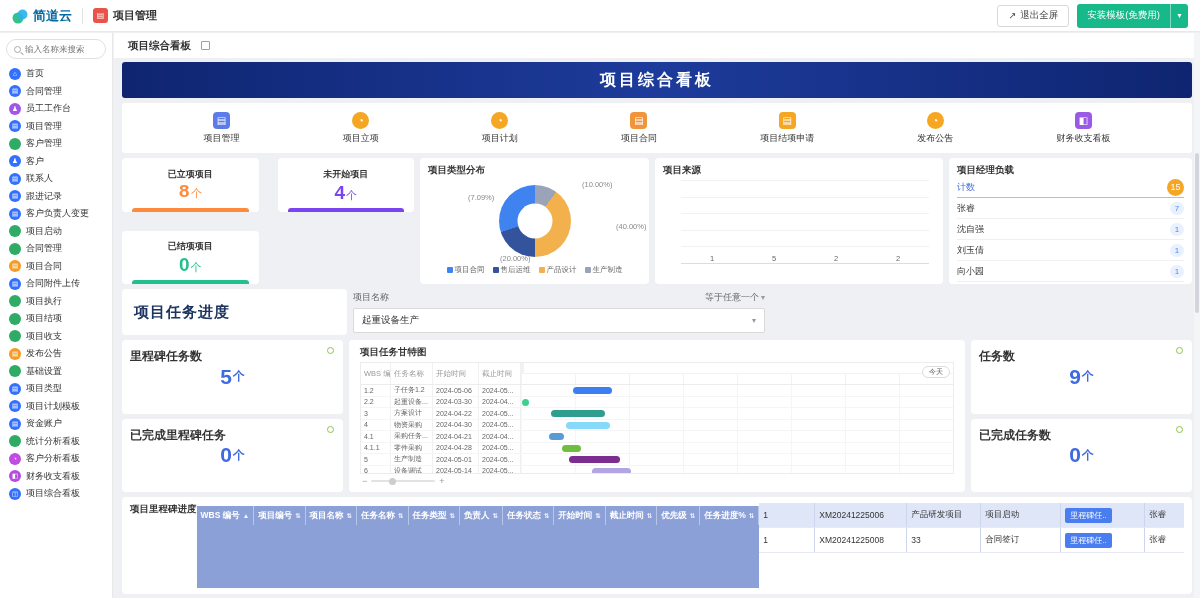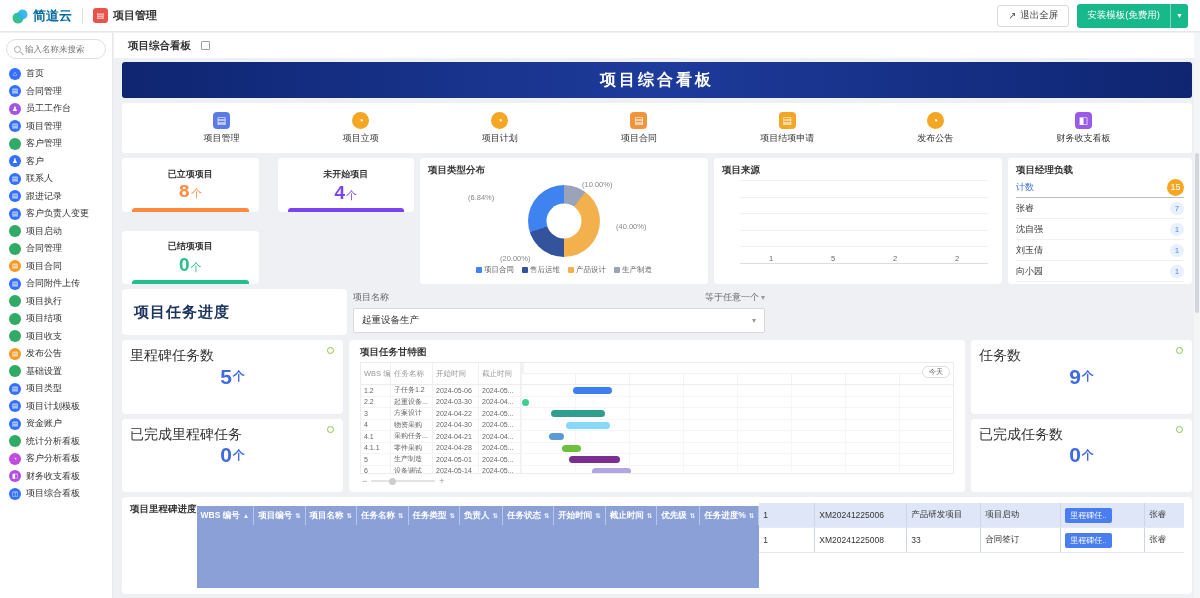--- a/index.html
+++ b/index.html
@@ -41,21 +41,21 @@
 
 .panels{display:flex;gap:6px;height:126px;flex:0 0 auto}
 .statgrid{width:292px;flex:0 0 auto;display:grid;grid-template-columns:1fr 1fr;grid-template-rows:1fr 1fr;gap:19px}
 .stat{background:#fff;border-radius:4px;position:relative;display:flex;flex-direction:column;align-items:center;justify-content:center;gap:2px;overflow:hidden;cursor:default}
 .stat-lbl{font-size:9px;color:#333;font-weight:bold}
 .stat-val{font-size:19px;font-weight:bold;line-height:1}
 .stat-unit{font-size:11px;font-weight:normal;margin-left:1px}
 .stat-bar{position:absolute;bottom:0;left:10px;right:10px;height:4px;border-radius:3px 3px 0 0}
 .panel{background:#fff;border-radius:4px;padding:6px 8px;position:relative;overflow:hidden}
 .p-title{font-size:9.5px;font-weight:bold;color:#333}
-.donut-panel{width:288px;flex:0 0 auto}
+.donut-panel{width:229px;flex:0 0 auto}
 .donut-wrap{position:relative;height:84px;margin-top:2px}
 .donut{position:absolute;left:50%;top:50%;transform:translate(-50%,-50%);width:72px;height:72px;border-radius:50%}
 .donut::after{content:"";position:absolute;left:50%;top:50%;transform:translate(-50%,-50%);width:35px;height:35px;background:#fff;border-radius:50%}
 .callout{position:absolute;font-size:7.5px;color:#888;white-space:nowrap}
 .co1{left:154px;top:1px}.co2{left:188px;top:43px}.co3{left:72px;top:75px}.co4{left:40px;top:14px}
 .legend{display:flex;justify-content:center;gap:8px;margin-top:2px}
 .lg{display:flex;align-items:center;gap:2px;font-size:7.5px;color:#666}
 .lg i{width:6px;height:6px;border-radius:1px;display:inline-block}
 .src-panel{width:288px;flex:0 0 auto}
 .src-plot{position:relative;height:98px;margin:3px 6px 0 18px}
@@ -79,21 +79,21 @@
 .ft-oper{cursor:pointer;display:flex;align-items:center;gap:2px}
 .ft-select{height:25px;background:#fff;border:1px solid #d9d9d9;border-radius:2px;display:flex;align-items:center;justify-content:space-between;padding:0 8px;font-size:9.5px;color:#333;cursor:pointer}
 .caret{color:#999;font-size:8px}
 .ft-right{flex:1;display:flex;flex-direction:column;justify-content:space-between;padding:2px 0}
 .st-btns{display:flex;gap:10px}
 .st-btn{flex:1;max-width:90px;height:25px;border:1px solid #d9d9d9;border-radius:2px;background:#fff;font-size:9.5px;color:#555;display:flex;align-items:center;justify-content:center;cursor:pointer}
 
 .midrow{display:flex;gap:6px;height:152px;flex:0 0 auto}
 .kpi-col{width:221px;flex:0 0 auto;display:flex;flex-direction:column;gap:5px}
 .kpi{flex:1;background:#fff;border-radius:4px;padding:6px 8px;position:relative}
-.kpi-lbl{font-size:14px;font-weight:normal;color:#333}
+.kpi-lbl{font-size:12px;font-weight:bold;color:#333}
 .kpi-val{position:absolute;inset:0;display:flex;align-items:center;justify-content:center;color:#3f6ae0;font-weight:bold;font-size:21px}
 .kpi-unit{font-size:12px;margin-left:1px}
 .info-dot{position:absolute;top:7px;right:9px;width:7px;height:7px;border:1.5px solid #8bc34a;border-radius:50%}
 
 .gantt{flex:1;background:#fff;border-radius:4px;padding:6px 11px;display:flex;flex-direction:column;min-width:0}
 .g-table{flex:1;border:1px solid #ececec;margin-top:3px;display:flex;flex-direction:column;overflow:hidden}
 .g-head{display:flex;height:22px;border-bottom:1px solid #ececec}
 .g-hc{font-size:7.5px;color:#999;display:flex;align-items:center;padding:0 3px;border-right:1px solid #f0f0f0;white-space:nowrap;overflow:hidden}
 .gc1{width:30px;flex:0 0 auto}.gc2{width:42px;flex:0 0 auto}.gc3{width:46px;flex:0 0 auto}.gc4{width:42px;flex:0 0 auto}
 .g-time-h{flex:1;position:relative;display:flex;flex-direction:column;min-width:0}
@@ -327,21 +327,21 @@
           </div>
         </div>
 
       <div class="panel donut-panel">
         <div class="p-title">项目类型分布</div>
         <div class="donut-wrap">
           <div class="donut" style="background: conic-gradient(rgb(154, 163, 184) 0%, rgb(154, 163, 184) 10%, rgb(243, 177, 78) 10%, rgb(243, 177, 78) 50%, rgb(51, 83, 156) 50%, rgb(51, 83, 156) 70%, rgb(63, 131, 240) 70%, rgb(63, 131, 240) 100%);"></div>
           <span class="callout co1">(10.00%)</span>
           <span class="callout co2">(40.00%)</span>
           <span class="callout co3">(20.00%)</span>
-          <span class="callout co4">(6.84%)</span>
+          <span class="callout co4">(7.09%)</span>
         </div>
         <div class="legend">
 
         <span class="lg">
               <i style="background: rgb(63, 131, 240);"></i>
               <span>项目合同</span>
             </span>
             <span class="lg">
               <i style="background: rgb(51, 83, 156);"></i>
               <span>售后运维</span>

